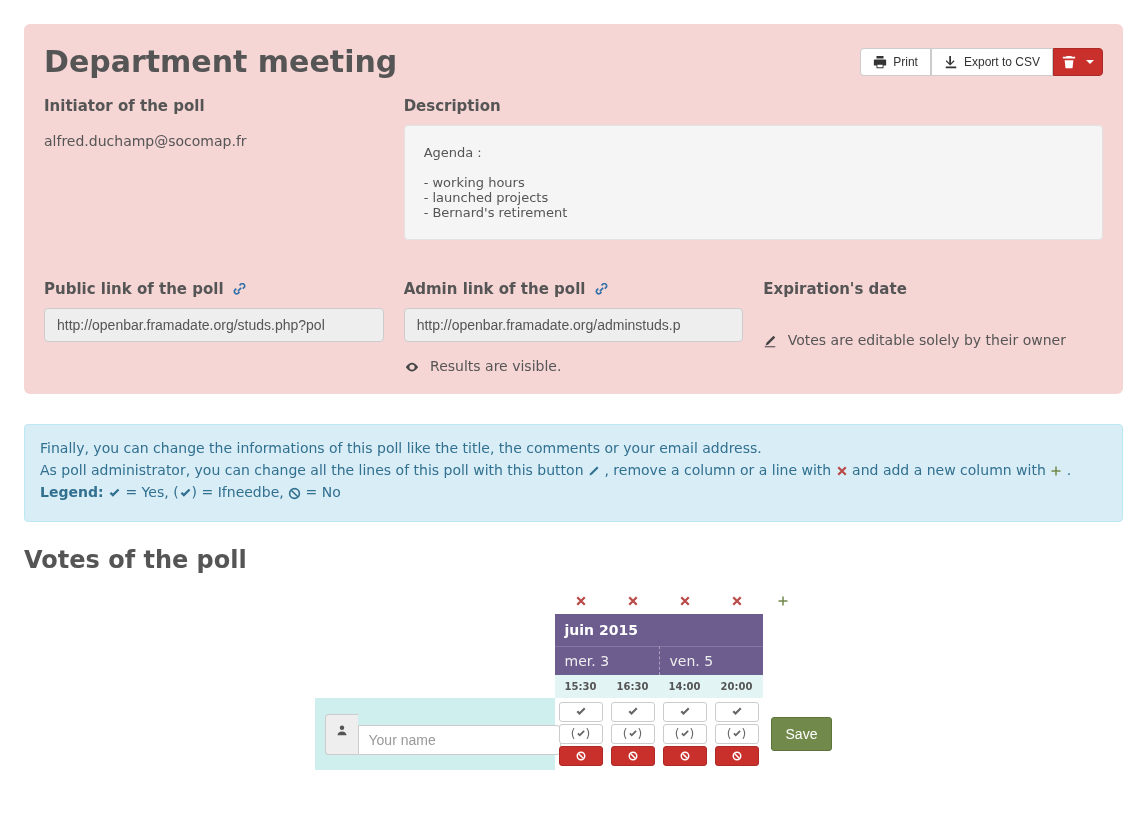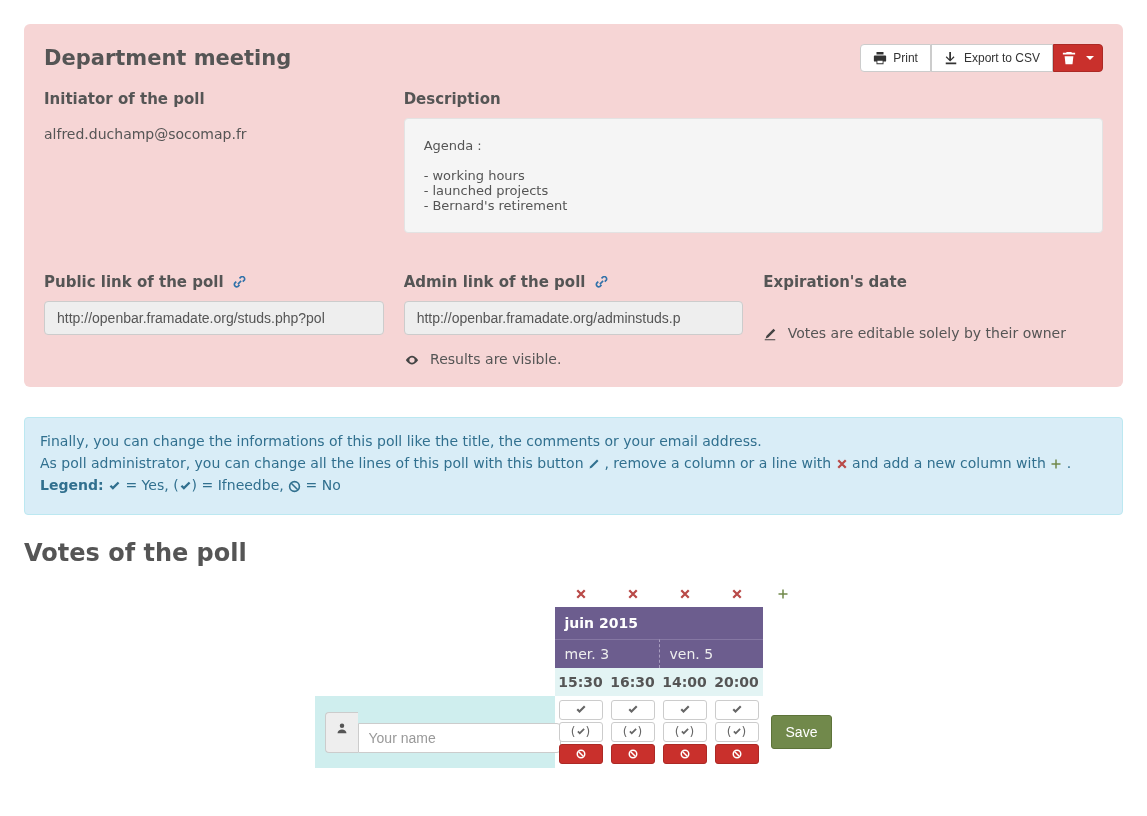--- a/index.html
+++ b/index.html
@@ -18,21 +18,21 @@
     border-radius: 6px;
     margin-top: 24px;
   }
   .header-row {
     display: flex;
     justify-content: space-between;
     align-items: center;
     margin-bottom: 18px;
   }
   h3.title {
-    font-size: 21px;
+    font-size: 30px;
     font-weight: bold;
     color: #555;
     margin: 0;
   }
   .btn-group { display: flex; }
   .btn {
     display: inline-flex;
     align-items: center;
     gap: 6px;
     padding: 6px 12px;
@@ -144,21 +144,21 @@
     padding: 6px 10px;
     font-size: 14px;
     border-top: 1px solid #8577a3;
   }
   tr.day-row th.sep { border-left: 1px dashed #a99ec0; }
   tr.time-row th {
     background: #e3f4f4;
     color: #555;
     font-weight: bold;
     padding: 6px 0;
-    font-size: 14px;
+    font-size: 10px;
     width: 52px;
   }
 
   tr.input-row td.name-cell {
     background: #cfeeee;
     padding: 12px 10px;
   }
   .input-group { display: flex; width: 220px; }
   .input-addon {
     background: #eee;

